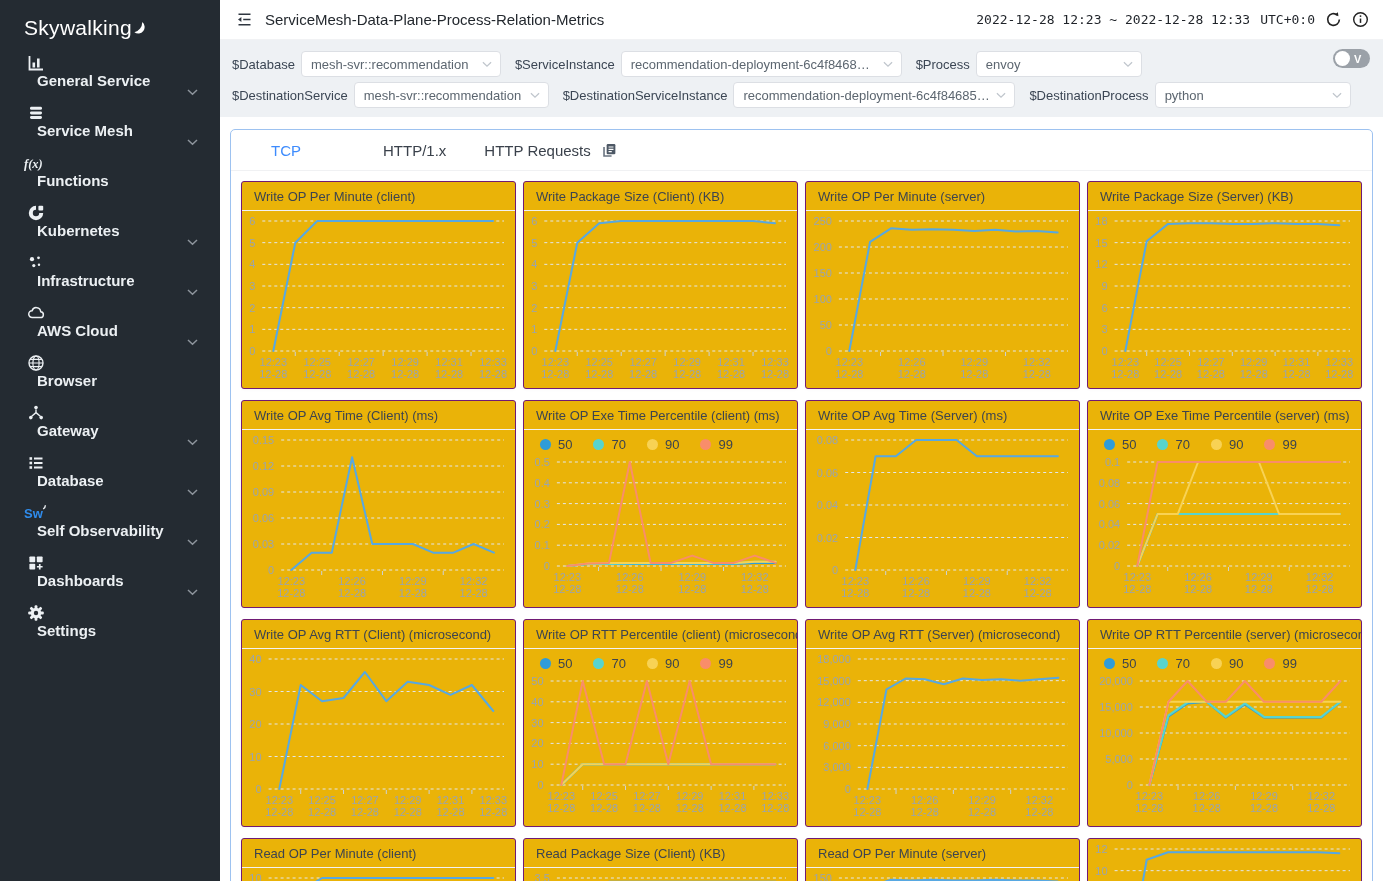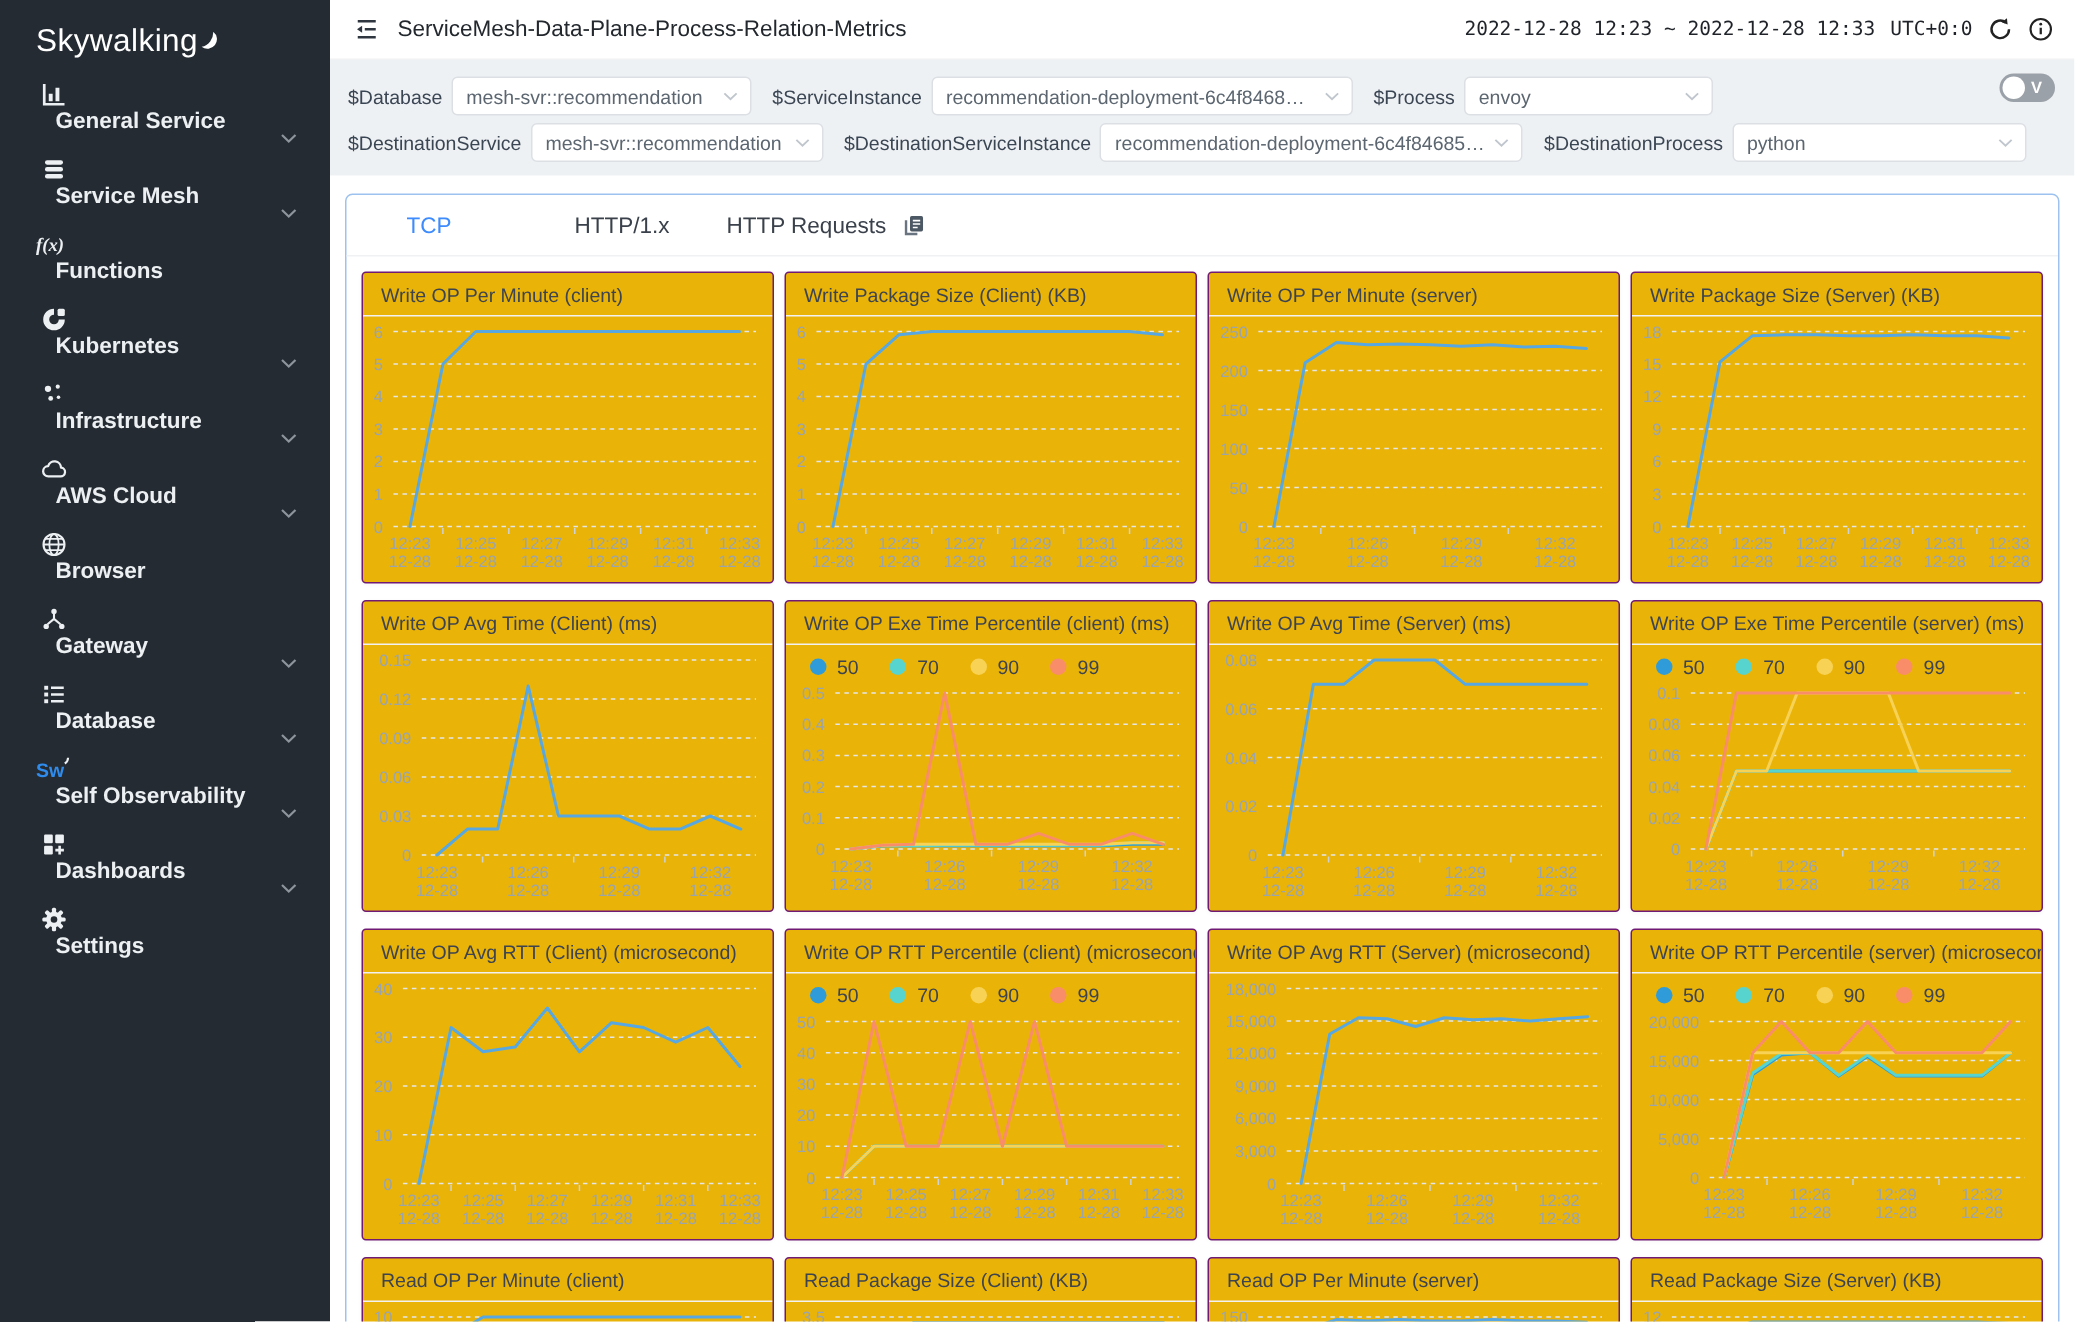--- a/index.html
+++ b/index.html
@@ -986,21 +986,20 @@
               <text x="168.27727272727273" y="167" text-anchor="middle" class="axis-text">12-28</text>
               <line x1="199.51818181818183" y1="141" x2="199.51818181818183" y2="145" stroke="#ccd2d8"></line>
               <text x="230.7590909090909" y="155" text-anchor="middle" class="axis-text">12:32</text>
               <text x="230.7590909090909" y="167" text-anchor="middle" class="axis-text">12-28</text>
               <polyline points="43.3,140.0 64.1,18.7 85.0,11.7 105.8,12.6 126.6,11.7 147.4,12.6 168.3,12.6 189.1,11.7 209.9,12.6 230.8,12.6 251.6,13.5" fill="none" stroke="#57a8e2" stroke-width="2" stroke-linejoin="round" stroke-linecap="round"></polyline>
             </svg>
           </div>
   </div>
 
   <div class="card">
-    <div class="card-title">Read Package Size (Server) (KB)</div>
 
     <div class="chart-body">
             <svg width="276" height="172" viewBox="0 0 276 172">
               <line x1="26.6" y1="140" x2="262" y2="140" stroke="#e3e7ea" stroke-dasharray="3 3"></line>
               <text x="19.6" y="144" text-anchor="end" class="axis-text">0</text>
               <line x1="26.6" y1="118.33333333333334" x2="262" y2="118.33333333333334" stroke="#e3e7ea" stroke-dasharray="3 3"></line>
               <text x="19.6" y="122.33333333333334" text-anchor="end" class="axis-text">2</text>
               <line x1="26.6" y1="96.66666666666667" x2="262" y2="96.66666666666667" stroke="#e3e7ea" stroke-dasharray="3 3"></line>
               <text x="19.6" y="100.66666666666667" text-anchor="end" class="axis-text">4</text>
               <line x1="26.6" y1="75" x2="262" y2="75" stroke="#e3e7ea" stroke-dasharray="3 3"></line>

